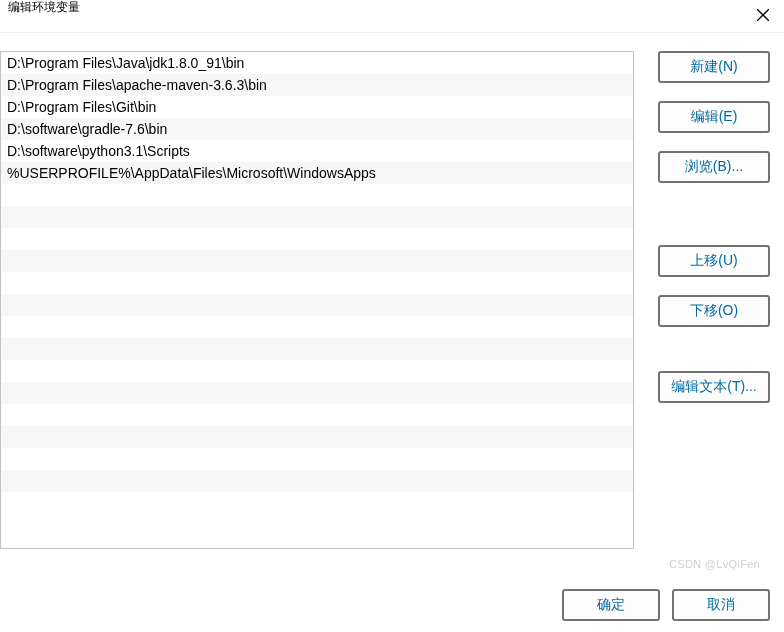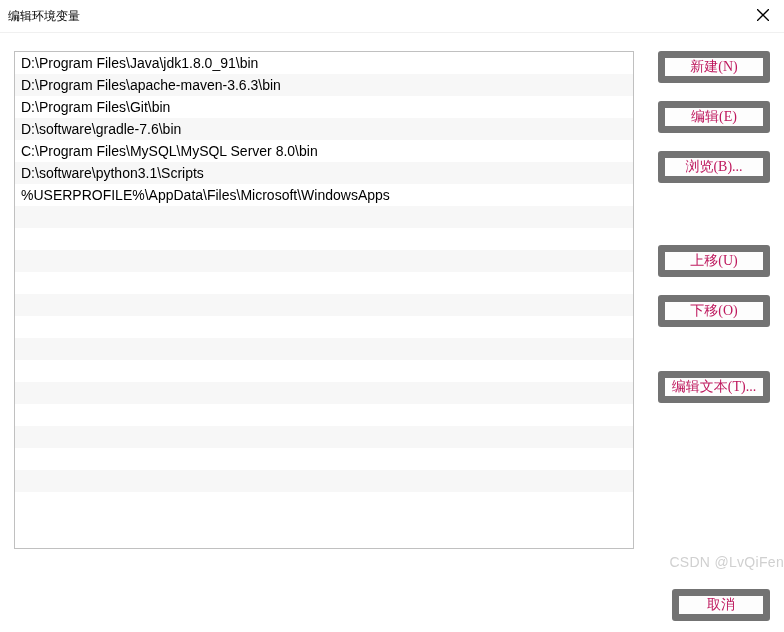--- a/index.html
+++ b/index.html
@@ -8,21 +8,21 @@
       background: #ffffff;
       width: 784px;
       height: 632px;
       overflow: hidden;
       font-size: 13px;
       color: #000;
     }
     .titlebar {
       height: 30px;
       display: flex;
-      align-items: center;
+      align-items: flex-end;
       padding: 16px 8px;
       border-bottom: 1px solid #f0f0f0;
       position: relative;
     }
     .titlebar-title {
       font-size: 12px;
       color: #000;
     }
     .close-btn {
       position: absolute;
@@ -31,21 +31,21 @@
       width: 26px;
       height: 26px;
       display: flex;
       align-items: center;
       justify-content: center;
       cursor: pointer;
     }
     .close-btn svg { width: 12px; height: 12px; }
     .content {
       display: flex;
-      padding: 18px 14px 0 14px;
+      padding: 18px 14px 0 0;
       gap: 24px;
       height: calc(100% - 30px - 54px);
     }
     .listbox {
       flex: 1;
       border: 1px solid #c0c0c0;
       background: #fff;
       overflow-y: auto;
       height: 498px;
     }
@@ -61,27 +61,27 @@
     .list-row:nth-child(odd) { background: #ffffff; }
     .list-row:nth-child(even) { background: #f7f7f7; }
     .sidebar {
       width: 112px;
       display: flex;
       flex-direction: column;
     }
     .btn {
       width: 112px;
       height: 32px;
-      border: 7px solid #737373;
+      border: 2px solid #737373;
       background: #fdfdfd;
       font-size: 14px;
-      color: #be185d;
+      color: #0369a1;
       cursor: pointer;
       border-radius: 3px;
-      font-family: Liberation Serif, serif;
+      font-family: Liberation Sans, sans-serif;
       display: inline-flex;
       align-items: center;
       justify-content: center;
       padding: 0 4px;
       white-space: nowrap;
     }
     .footer {
       position: absolute;
       bottom: 0;
       left: 0;
@@ -89,23 +89,23 @@
       height: 54px;
       display: flex;
       align-items: center;
       justify-content: flex-end;
       padding: 0 14px;
       gap: 12px;
     }
     .footer .btn { width: 98px; }
     .watermark {
       position: absolute;
-      right: 0;
+      right: 24px;
       bottom: 62px;
-      font-size: 14px;
+      font-size: 11px;
       color: #d0d0d0;
       letter-spacing: 0.3px;
     }
     .gap-sm { height: 18px; }
     .gap-lg { height: 44px; }
   </style>
 </head>
 <body>
 
 <div class="titlebar">
@@ -116,21 +116,20 @@
       </svg>
   </div>
 </div>
 
 <div class="content">
   <div class="listbox" id="listbox">
       <div class="list-row">D:\Program Files\Java\jdk1.8.0_91\bin</div>
       <div class="list-row">D:\Program Files\apache-maven-3.6.3\bin</div>
       <div class="list-row">D:\Program Files\Git\bin</div>
       <div class="list-row">D:\software\gradle-7.6\bin</div>
-      <div class="list-row">C:\Program Files\MySQL\MySQL Server 8.0\bin</div>
       <div class="list-row">D:\software\python3.1\Scripts</div>
       <div class="list-row">%USERPROFILE%\AppData\Files\Microsoft\WindowsApps</div>
       <div class="list-row"></div>
       <div class="list-row"></div>
       <div class="list-row"></div>
       <div class="list-row"></div>
       <div class="list-row"></div>
       <div class="list-row"></div>
       <div class="list-row"></div>
       <div class="list-row"></div>
@@ -153,14 +152,15 @@
     <div class="gap-sm"></div>
     <button class="btn">下移(O)</button>
     <div class="gap-lg"></div>
     <button class="btn">编辑文本(T)...</button>
   </div>
 </div>
 
 <div class="watermark">CSDN @LvQiFen</div>
 
 <div class="footer">
+  <button class="btn">确定</button>
   <button class="btn">取消</button>
 </div>
 
 </body></html>

